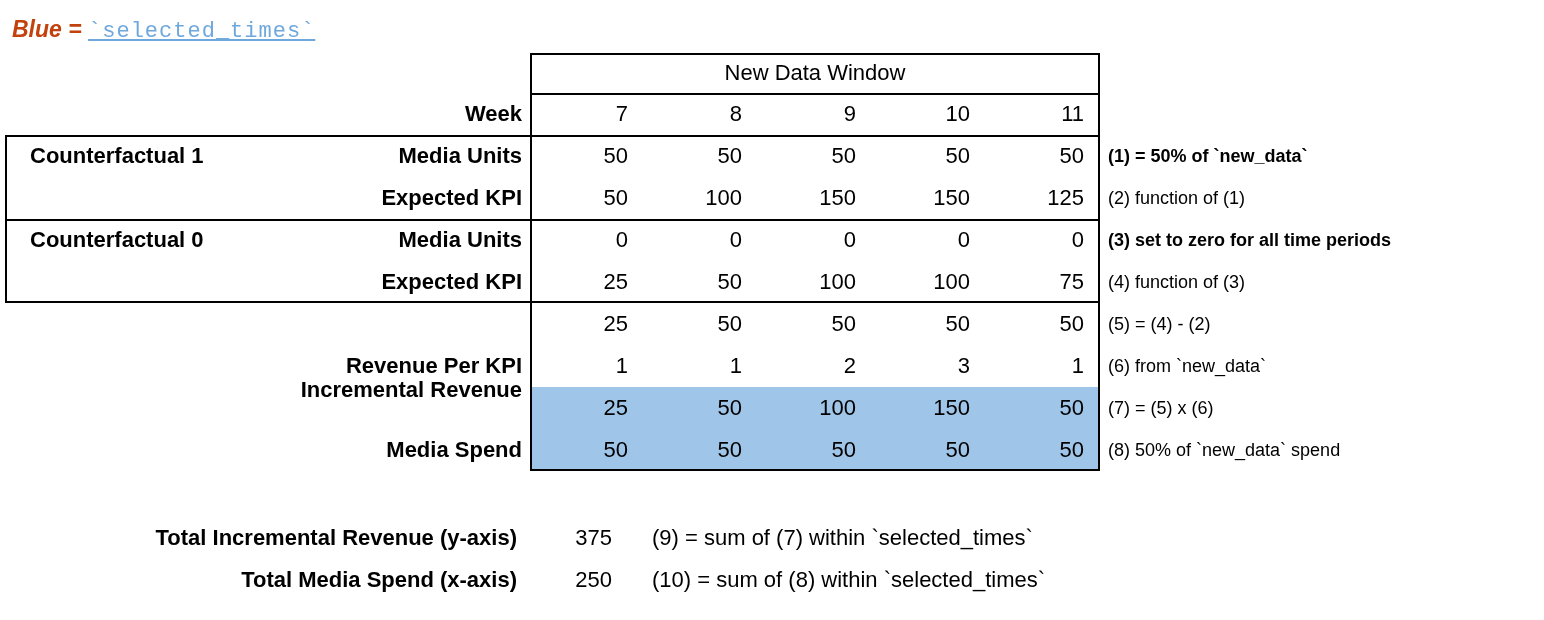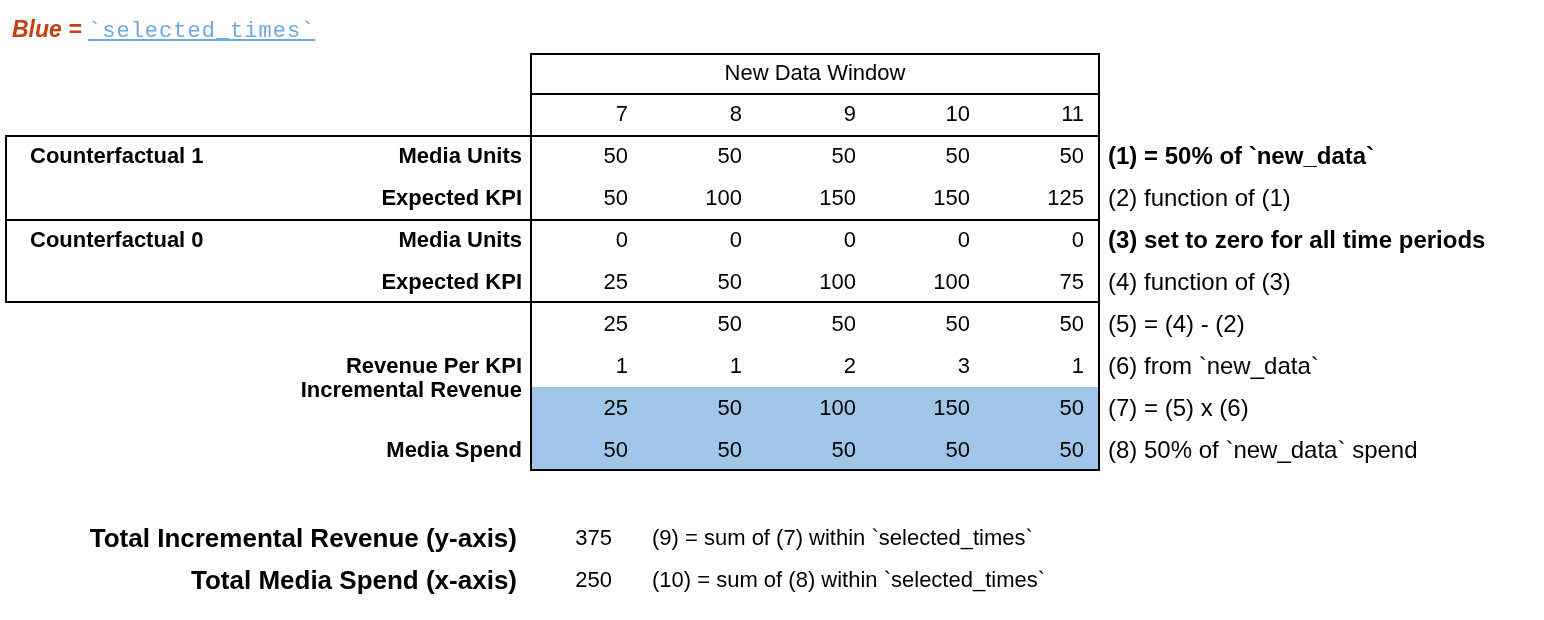--- a/index.html
+++ b/index.html
@@ -21,26 +21,26 @@
   
   .tbl-header{position:absolute;left:530px;top:53px;width:570px;height:40px;
               display:flex;align-items:center;justify-content:center;
               font-size:22px;}
   .lbl{position:absolute;left:0;width:526px;height:42px;line-height:42px;
        text-align:right;font-weight:700;font-size:22px;padding-right:4px;box-sizing:border-box;}
   .grp{position:absolute;left:30px;height:42px;line-height:42px;font-weight:700;font-size:22px;}
   .vals{position:absolute;left:530px;width:570px;height:42px;display:flex;}
   .vals .cell{width:114px;height:42px;line-height:42px;text-align:right;
               padding-right:16px;box-sizing:border-box;font-size:22px;}
-  .note{position:absolute;left:1108px;height:42px;line-height:42px;font-size:24px;white-space:nowrap;}
+  .note{position:absolute;left:1108px;height:42px;line-height:42px;font-size:18px;white-space:nowrap;}
   .note.bold{font-weight:700;}
 
   
   .tot-lbl{position:absolute;left:0;width:517px;height:42px;line-height:42px;
-           text-align:right;font-weight:700;font-size:26px;}
+           text-align:right;font-weight:700;font-size:22px;}
   .tot-val{position:absolute;left:530px;width:82px;height:42px;line-height:42px;
            text-align:right;font-size:22px;}
   .tot-note{position:absolute;left:652px;height:42px;line-height:42px;font-size:22px;white-space:nowrap;}
 </style>
 </head>
 <body>
 
 <div class="page">
 
   <div class="fig-title">
@@ -54,20 +54,21 @@
   <div class="hline" style="left:5px;top:135px;width:1095px;height:2px;"></div>
   <div class="hline" style="left:5px;top:219px;width:1095px;height:2px;"></div>
   <div class="hline" style="left:5px;top:301px;width:1095px;height:2px;"></div>
   <div class="hline" style="left:530px;top:469px;width:570px;height:2px;"></div>
   <div class="vline" style="left:530px;top:53px;width:2px;height:418px;"></div>
   <div class="vline" style="left:1098px;top:53px;width:2px;height:418px;"></div>
   <div class="vline" style="left:5px;top:135px;width:2px;height:168px;"></div>
 
   <div class="tbl-header">New Data Window</div>
 
+  <div class="lbl" style="top:93px;">Week</div>
   <div class="vals" style="top:93px;font-weight:400;">
     <div class="cell">7</div>
     <div class="cell">8</div>
     <div class="cell">9</div>
     <div class="cell">10</div>
     <div class="cell">11</div>
   </div>
 
   <div class="grp" style="top:135px;">Counterfactual 1</div>
   <div class="grp" style="top:219px;">Counterfactual 0</div>

